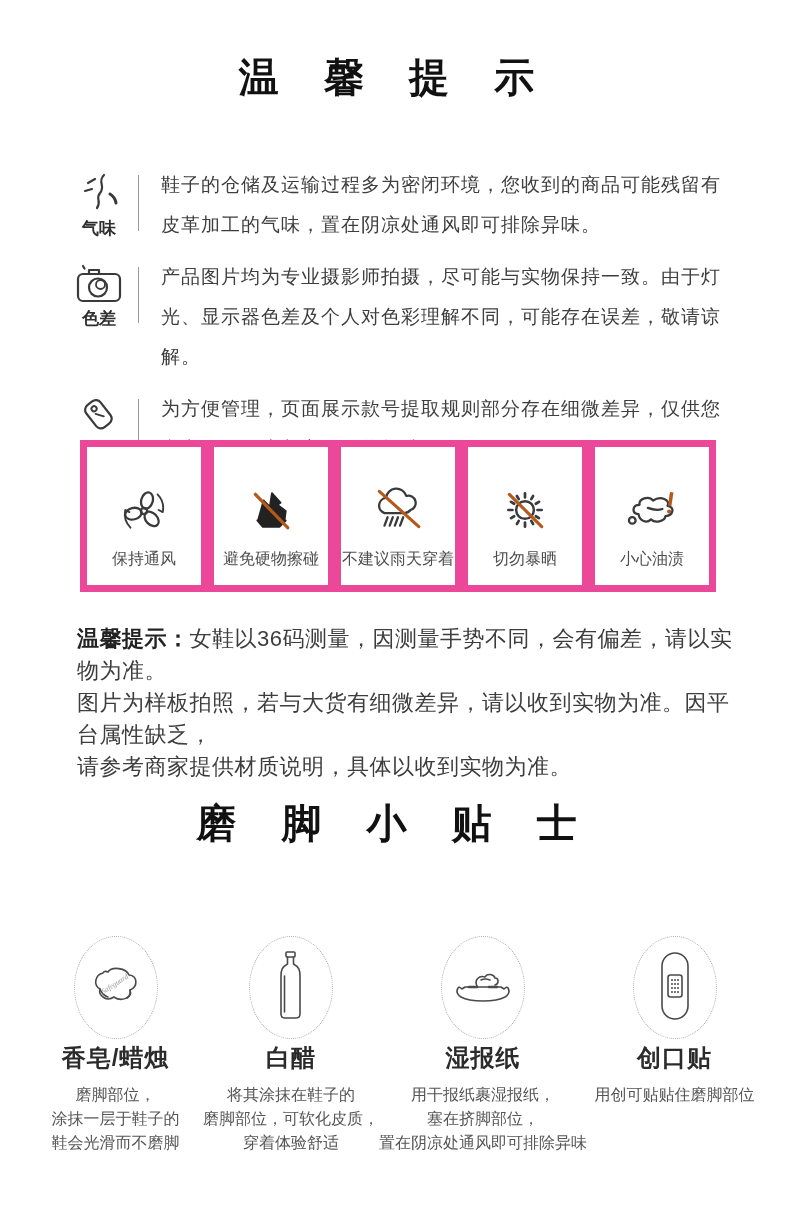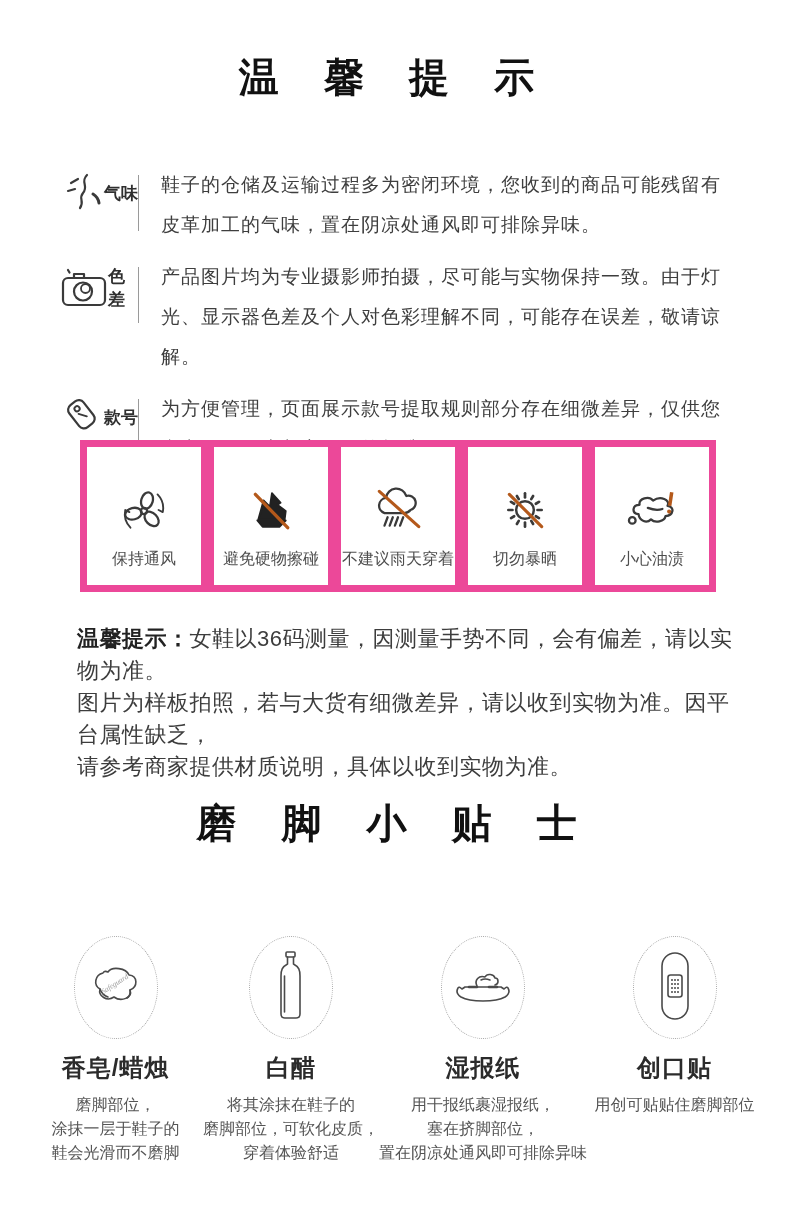--- a/index.html
+++ b/index.html
@@ -8,21 +8,21 @@
 
   
   .sec-title { position:absolute; left:0; width:100%; text-align:center;
     font-size:40px; font-weight:600; color:#111; letter-spacing:17px; }
   #title-warm { top:50px; }
   #title-rub  { top:796px; }
 
   
   #tips-list { position:absolute; top:170px; left:60px; right:60px; }
   .tip-row { display:flex; align-items:flex-start; margin-bottom:17px; min-height:70px; }
-  .tip-icon-col { width:78px; display:flex; flex-direction:row; align-items:center; flex:none; }
+  .tip-icon-col { width:78px; display:flex; flex-direction:column; align-items:center; flex:none; }
   .tip-icon-col svg { display:block; }
   .tip-icon-label { margin-top:3px; font-size:17px; font-weight:600; color:#2f2f2f; }
   .tip-divider { width:1px; background:#9a9a9a; height:56px; margin-top:5px; flex:none; }
   .tip-text { flex:1; padding-left:22px; font-size:19px; line-height:40px; letter-spacing:1px; color:#3e3e3e; margin-top:-5px; }
 
   
   #care-row { position:absolute; top:440px; left:80px; width:636px; height:152px; display:flex; }
   .care-box { flex:1; border:7px solid #ec4899; margin-left:-1px; display:flex; flex-direction:column; align-items:center; background:#fff; }
   .care-box:first-child { margin-left:0; }
   .care-ic { height:62px; margin-top:32px; display:flex; align-items:center; justify-content:center; }
@@ -30,21 +30,21 @@
 
   
   #note { position:absolute; top:623px; left:77px; right:50px; font-size:22px; line-height:32px; color:#3d3d3d; letter-spacing:0.5px; }
   #note b { font-weight:700; color:#222; }
 
   
   #remedy-row { position:absolute; top:936px; left:28px; right:28px; display:flex; }
   .remedy-col { flex:1; text-align:center; }
   .remedy-circle { width:84px; height:103px; margin:0 auto; border:1px dotted #a9a9a9; border-radius:50%;
     display:flex; align-items:center; justify-content:center; }
-  .remedy-title { margin-top:13px; font-size:24px; font-weight:600; color:#2b2b2b; letter-spacing:1px; }
+  .remedy-title { margin-top:3px; font-size:24px; font-weight:600; color:#2b2b2b; letter-spacing:1px; }
   .remedy-desc { margin-top:9px; font-size:16px; line-height:24px; color:#555; }
   .remedy-desc div { white-space:nowrap; }
 
   
   .ic { stroke:#3a3a3a; fill:none; stroke-width:2.2; stroke-linecap:round; stroke-linejoin:round; }
   .ic-thin { stroke:#4a4a4a; fill:none; stroke-width:1.6; stroke-linecap:round; stroke-linejoin:round; }
   .accent { stroke:#b4591b; }
   .accent-fill { fill:#b4591b; stroke:none; }
 </style>
 </head>

